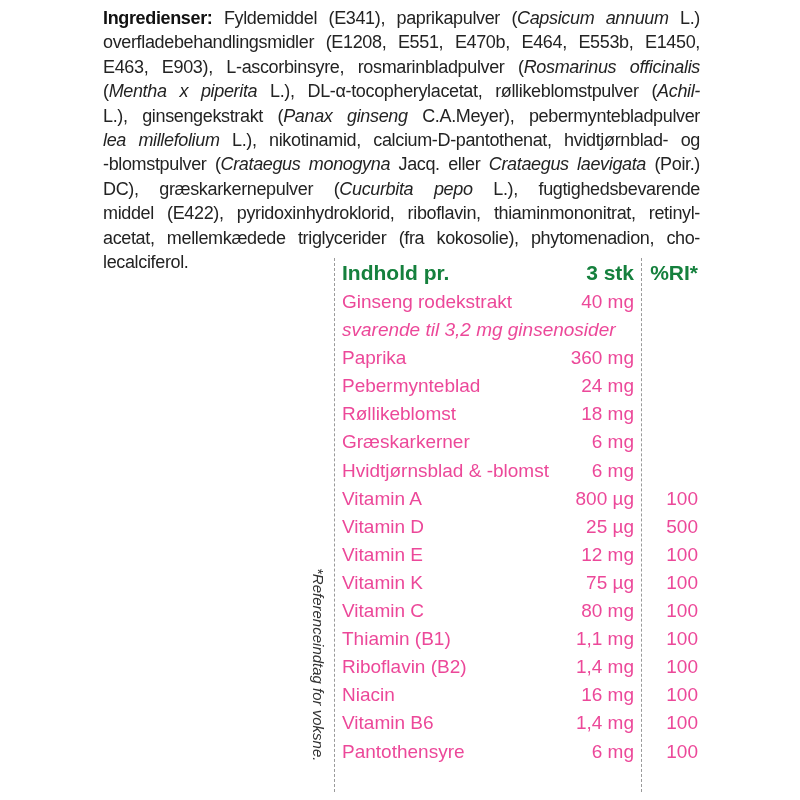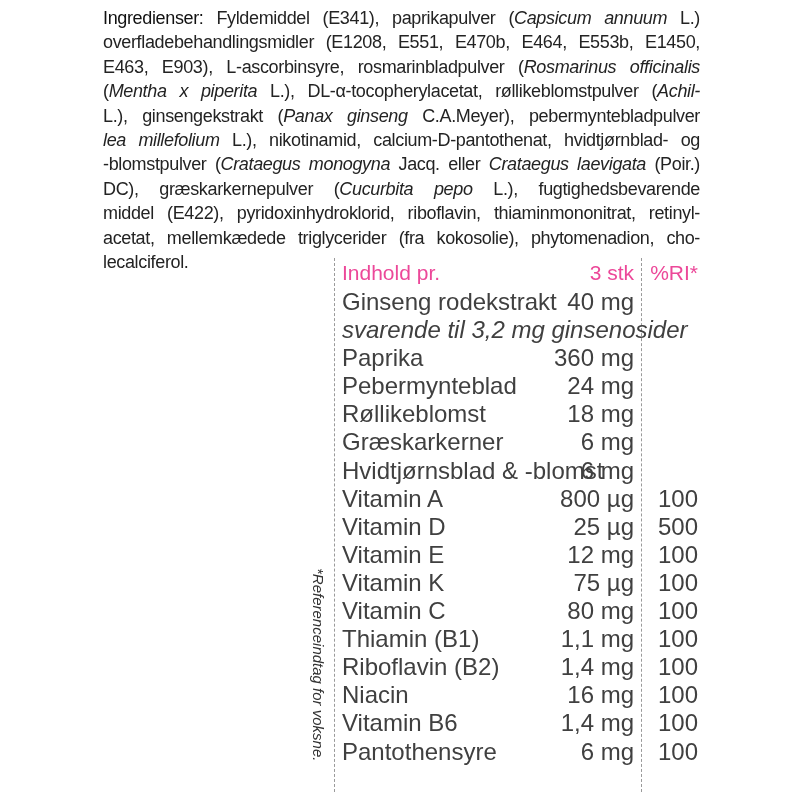--- a/index.html
+++ b/index.html
@@ -6,40 +6,40 @@
     body {
       width: 800px; height: 800px; position: relative; overflow: hidden;
       font-family: "Liberation Sans", "DejaVu Sans", sans-serif;
       color: #1f1f1f;
     }
     .ingredients {
       position: absolute; left: 103px; top: 6px; width: 597px;
       font-size: 18px; line-height: 24.4px; letter-spacing: -0.35px;
       color: #232323;
     }
-    .ingredients .lbl { font-weight: normal; color: #111; }
+    .ingredients .lbl { font-weight: bold; color: #111; }
     .ingredients .line { display: block; white-space: nowrap; text-align: justify; text-align-last: justify; }
     .ingredients .line.last { text-align-last: left; }
     .ingredients i { font-style: italic; }
 
     .table {
       position: absolute; left: 334px; top: 258px; width: 372px;
     }
     .vline {
       position: absolute; top: 258px; height: 534px; width: 0;
       border-left: 1px dashed #9a9a9a;
     }
     .row {
-      position: relative; height: 28.1px; font-size: 24px; line-height: 28px;
-      color: #404040;
+      position: relative; height: 28.1px; font-size: 19px; line-height: 28px;
+      color: #ec4899;
     }
     .row .name { position: absolute; left: 8px; white-space: nowrap; }
     .row .amt  { position: absolute; right: 72px; text-align: left; white-space: nowrap; }
     .row .ri   { position: absolute; right: 8px; text-align: right; white-space: nowrap; }
-    .row.header { font-weight: normal; font-size: 21px; color: #ec4899; height: 30px; line-height: 30px; }
+    .row.header { font-weight: bold; font-size: 21px; color: #15803d; height: 30px; line-height: 30px; }
     .row.note .name { font-style: italic; }
 
     .footnote {
       position: absolute; left: 310px; top: 568px;
       width: 230px; height: 20px;
       transform-origin: 0 0; transform: translate(18px, 0) rotate(90deg);
       font-size: 15px; font-style: italic; color: #333; white-space: nowrap;
       line-height: 20px;
     }
   </style>

